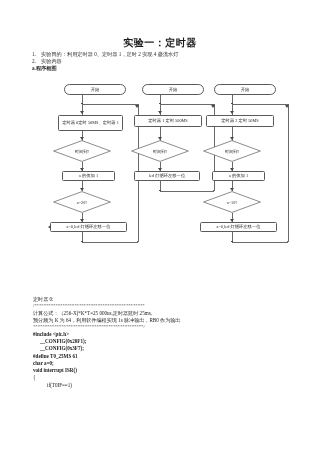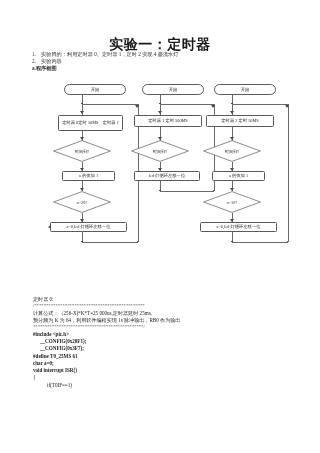--- a/index.html
+++ b/index.html
@@ -6,21 +6,21 @@
   body{
     width:320px;height:453px;overflow:hidden;position:relative;
     font-family:"Liberation Serif","DejaVu Serif",serif;
     color:#2b2b2b;
     -webkit-font-smoothing:none;
   }
   .page{position:absolute;inset:0;background:#fff;}
 
   .title{
     position:absolute;left:0;right:0;top:36px;text-align:center;
-    font-size:14px;font-weight:bold;letter-spacing:.5px;color:#1a1a1a;
+    font-size:10px;font-weight:bold;letter-spacing:.5px;color:#1a1a1a;
   }
 
   .lines{position:absolute;left:32px;top:51px;width:256px;}
   .line{font-size:5.2px;line-height:7.2px;white-space:nowrap;color:#2a2a2a;}
   .line .num{display:inline-block;width:9px;}
   .line.b{font-weight:bold;}
 
   
   .charts{position:absolute;left:0;top:84px;width:320px;height:175px;}
   .col{position:absolute;top:0;width:104px;height:175px;}

